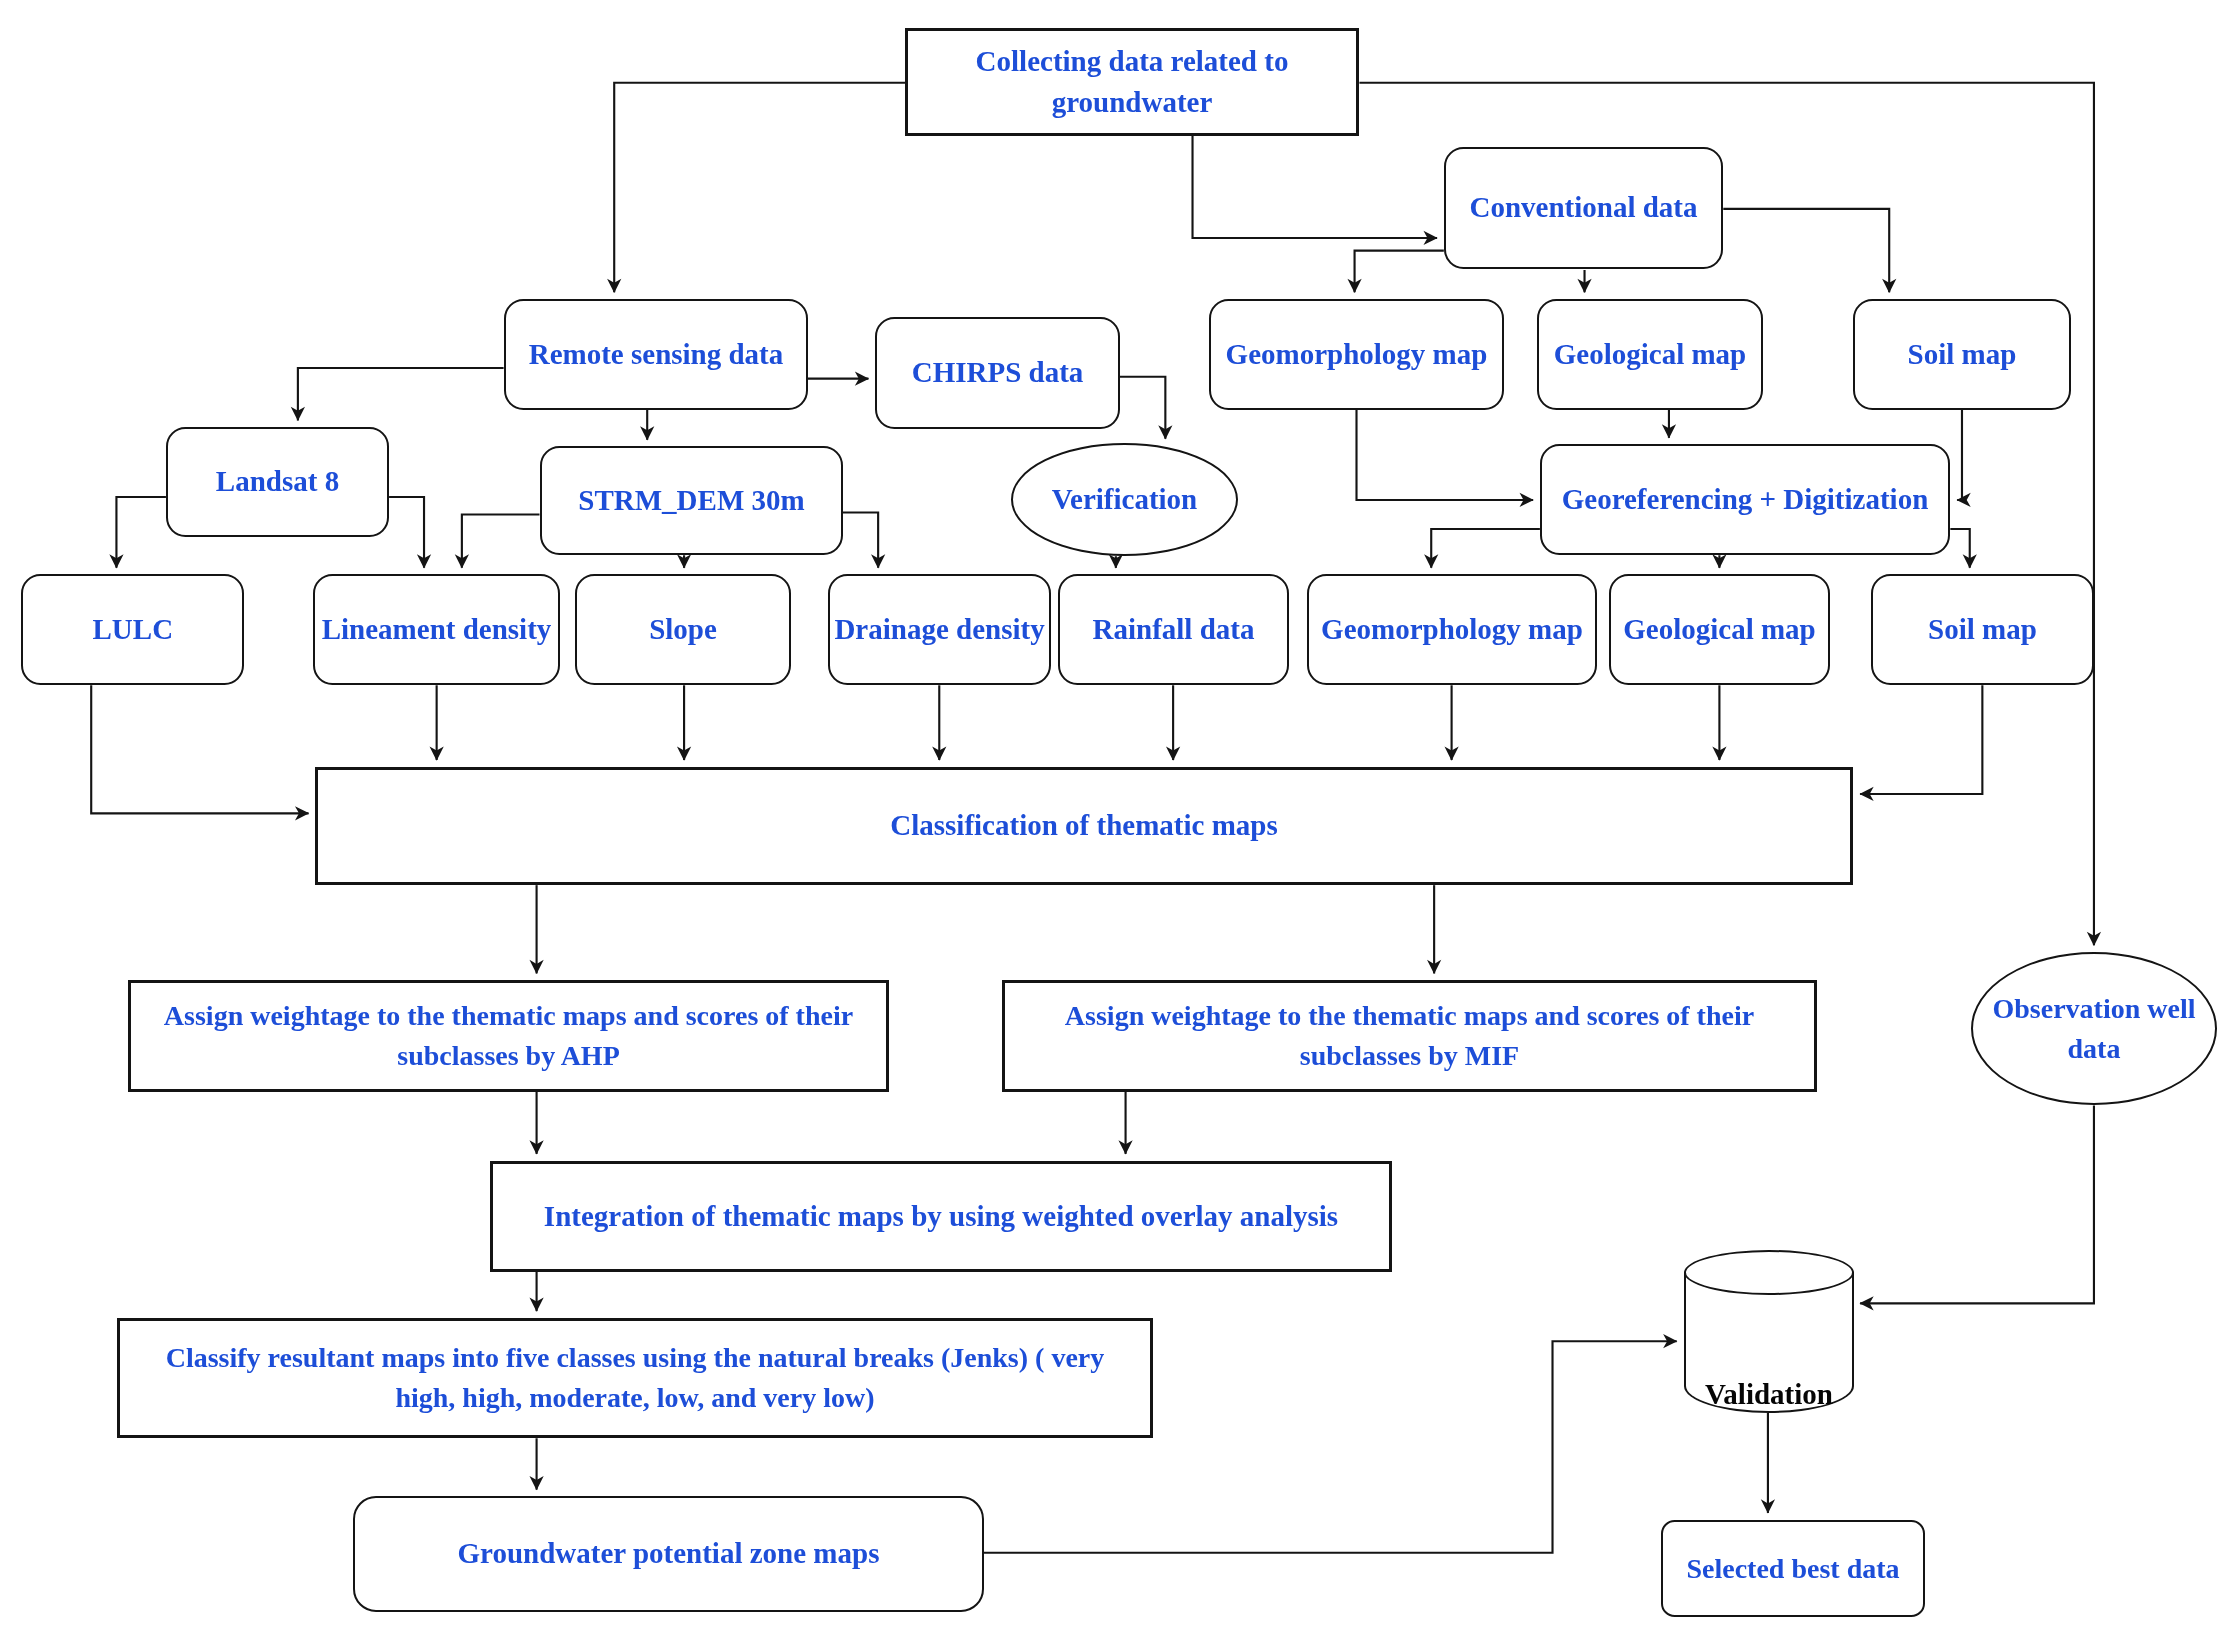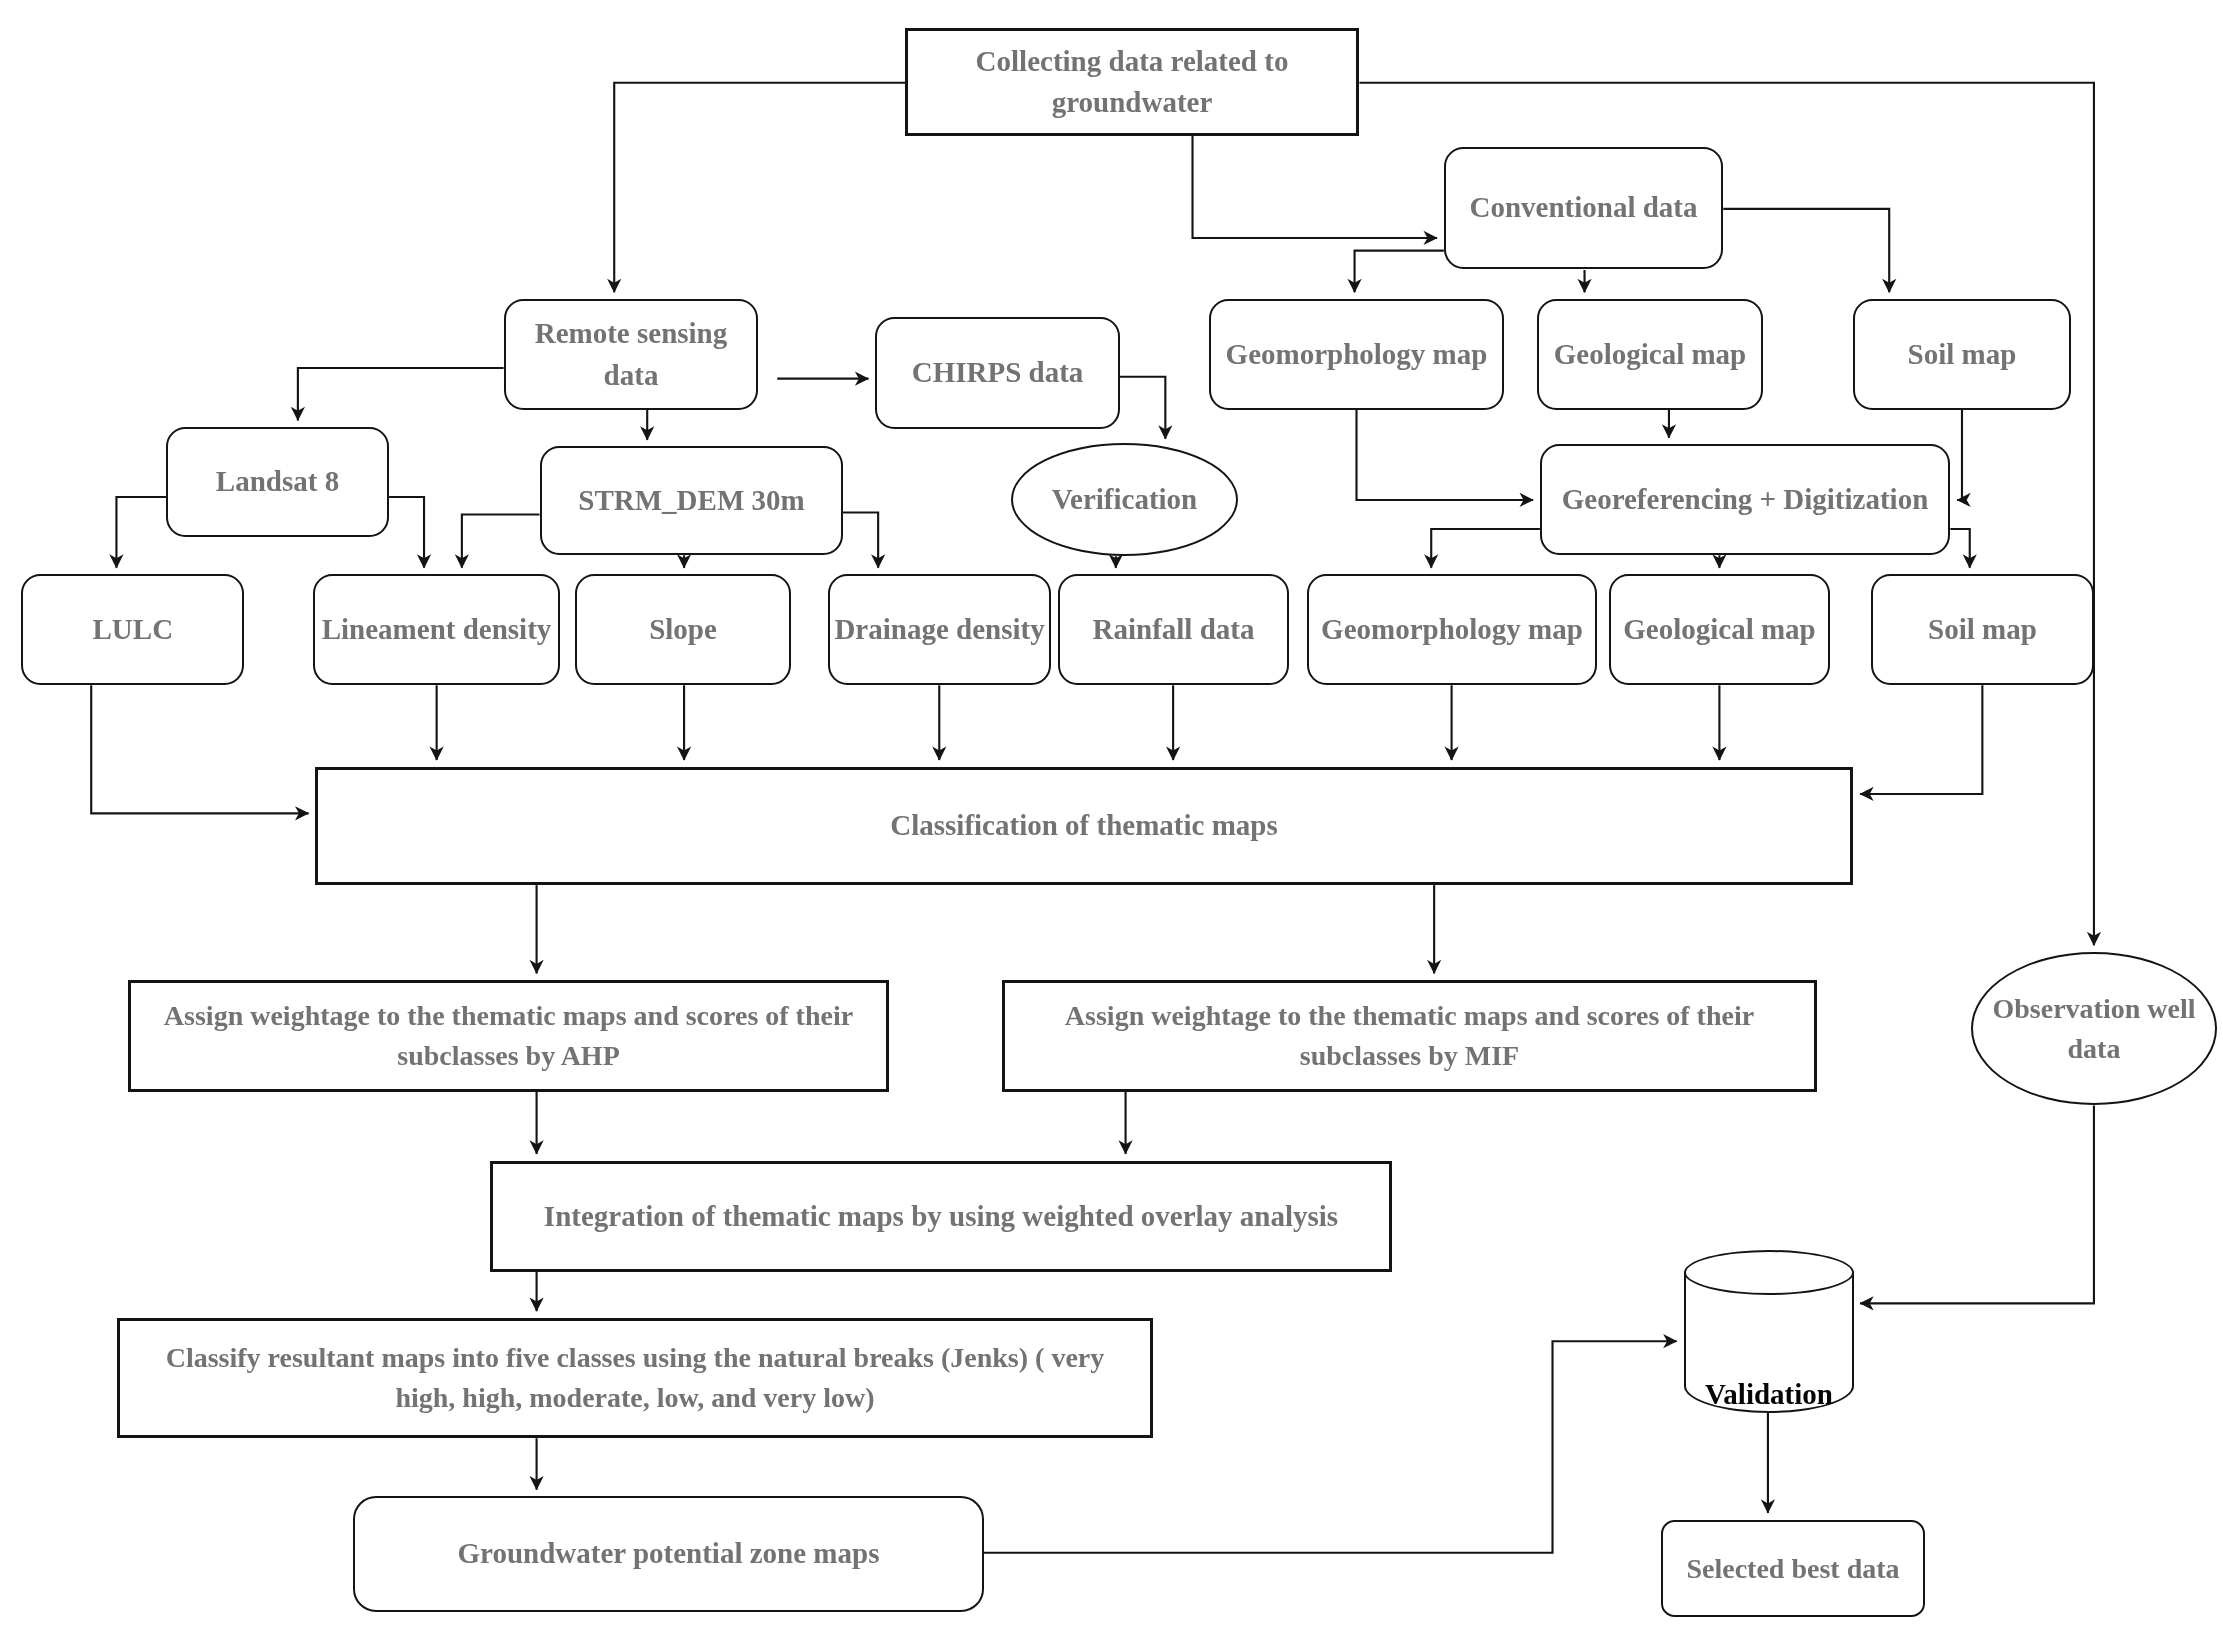--- a/index.html
+++ b/index.html
@@ -7,21 +7,21 @@
     position:relative;
     width:2223px;height:1650px;
     background:#ffffff;
     font-family:"Liberation Serif","DejaVu Serif",serif;
     overflow:hidden;
   }
   #edge-layer{position:absolute;left:0;top:0;z-index:1;}
   .node{
     position:absolute;z-index:2;box-sizing:border-box;
     display:flex;align-items:center;justify-content:center;
-    text-align:center;background:#ffffff;color:#737373;
+    text-align:center;background:#ffffff;color:#1d4ed8;
     border:2.9px solid #141414;font-weight:bold;font-size:29px;line-height:1.42;
     padding:0 9.7px;
   }
   .rounded{border-radius:19.4px;}
   .rect{border-radius:0;border-width:3.9px;}
   .ellipse{border-radius:50%;border-width:2.4px;}
   .small-pad{padding:0 3.9px;}
   
   .cyl-body{
     position:absolute;z-index:2;box-sizing:border-box;background:#fff;
@@ -30,21 +30,21 @@
     display:flex;align-items:flex-end;justify-content:center;
     font-weight:bold;font-size:29px;color:#050505;
   }
   .cyl-top{
     position:absolute;z-index:3;box-sizing:border-box;background:#fff;
     border:2.4px solid #141414;border-radius:50%;
   }
   
   #n-collecting{left:905px;top:28px;width:454px;height:108px;}
   #n-conventional{left:1444px;top:147px;width:279px;height:122px;}
-  #n-remote{left:504px;top:299px;width:254px;height:111px;}
+  #n-remote{left:504px;top:299px;width:304px;height:111px;}
   #n-chirps{left:875px;top:317px;width:245px;height:112px;}
   #n-geomorph1{left:1209px;top:299px;width:295px;height:111px;}
   #n-geological1{left:1537px;top:299px;width:226px;height:111px;}
   #n-soil1{left:1853px;top:299px;width:218px;height:111px;}
   #n-landsat{left:166px;top:427px;width:223px;height:110px;}
   #n-strm{left:540px;top:446px;width:303px;height:109px;}
   #n-verification{left:1011px;top:443px;width:227px;height:113px;}
   #n-georef{left:1540px;top:444px;width:410px;height:111px;}
   #n-lulc{left:21.3px;top:574px;width:223px;height:111px;}
   #n-lineament{left:313px;top:574px;width:247px;height:111px;}

